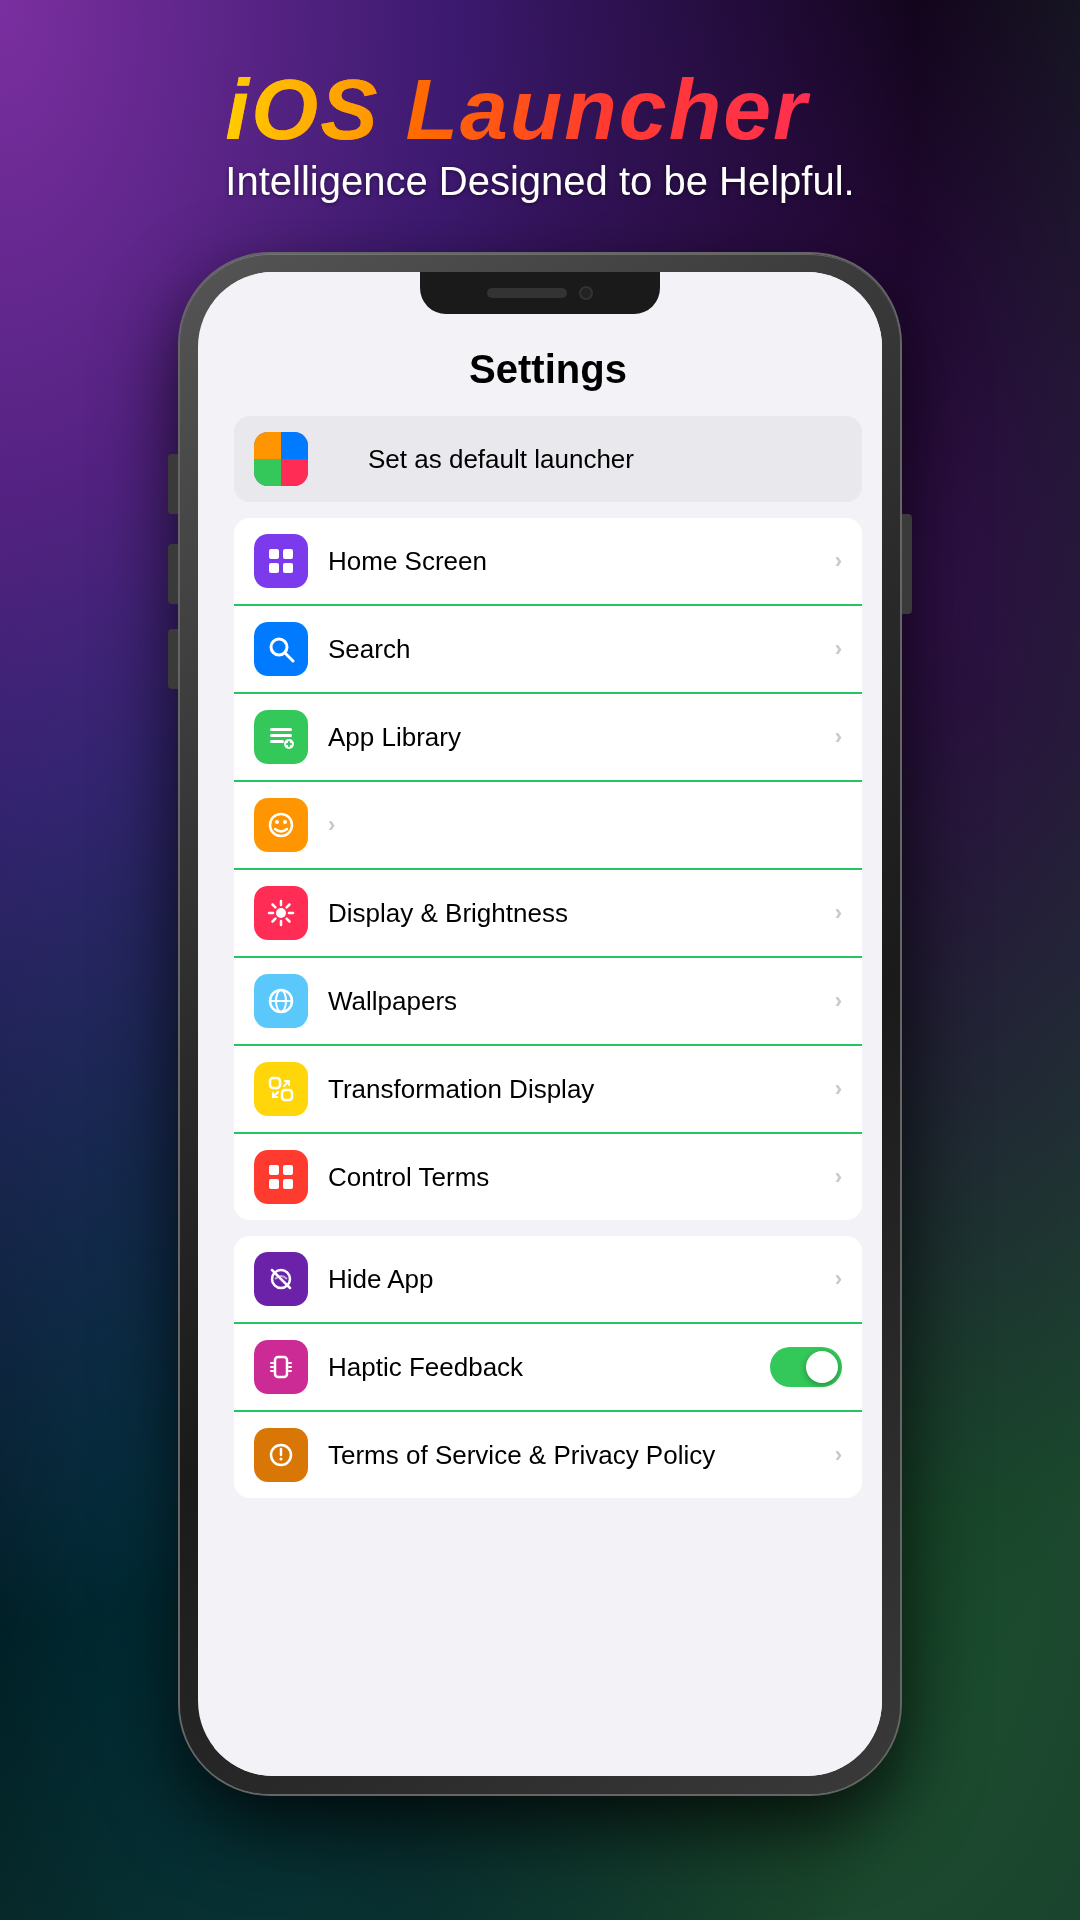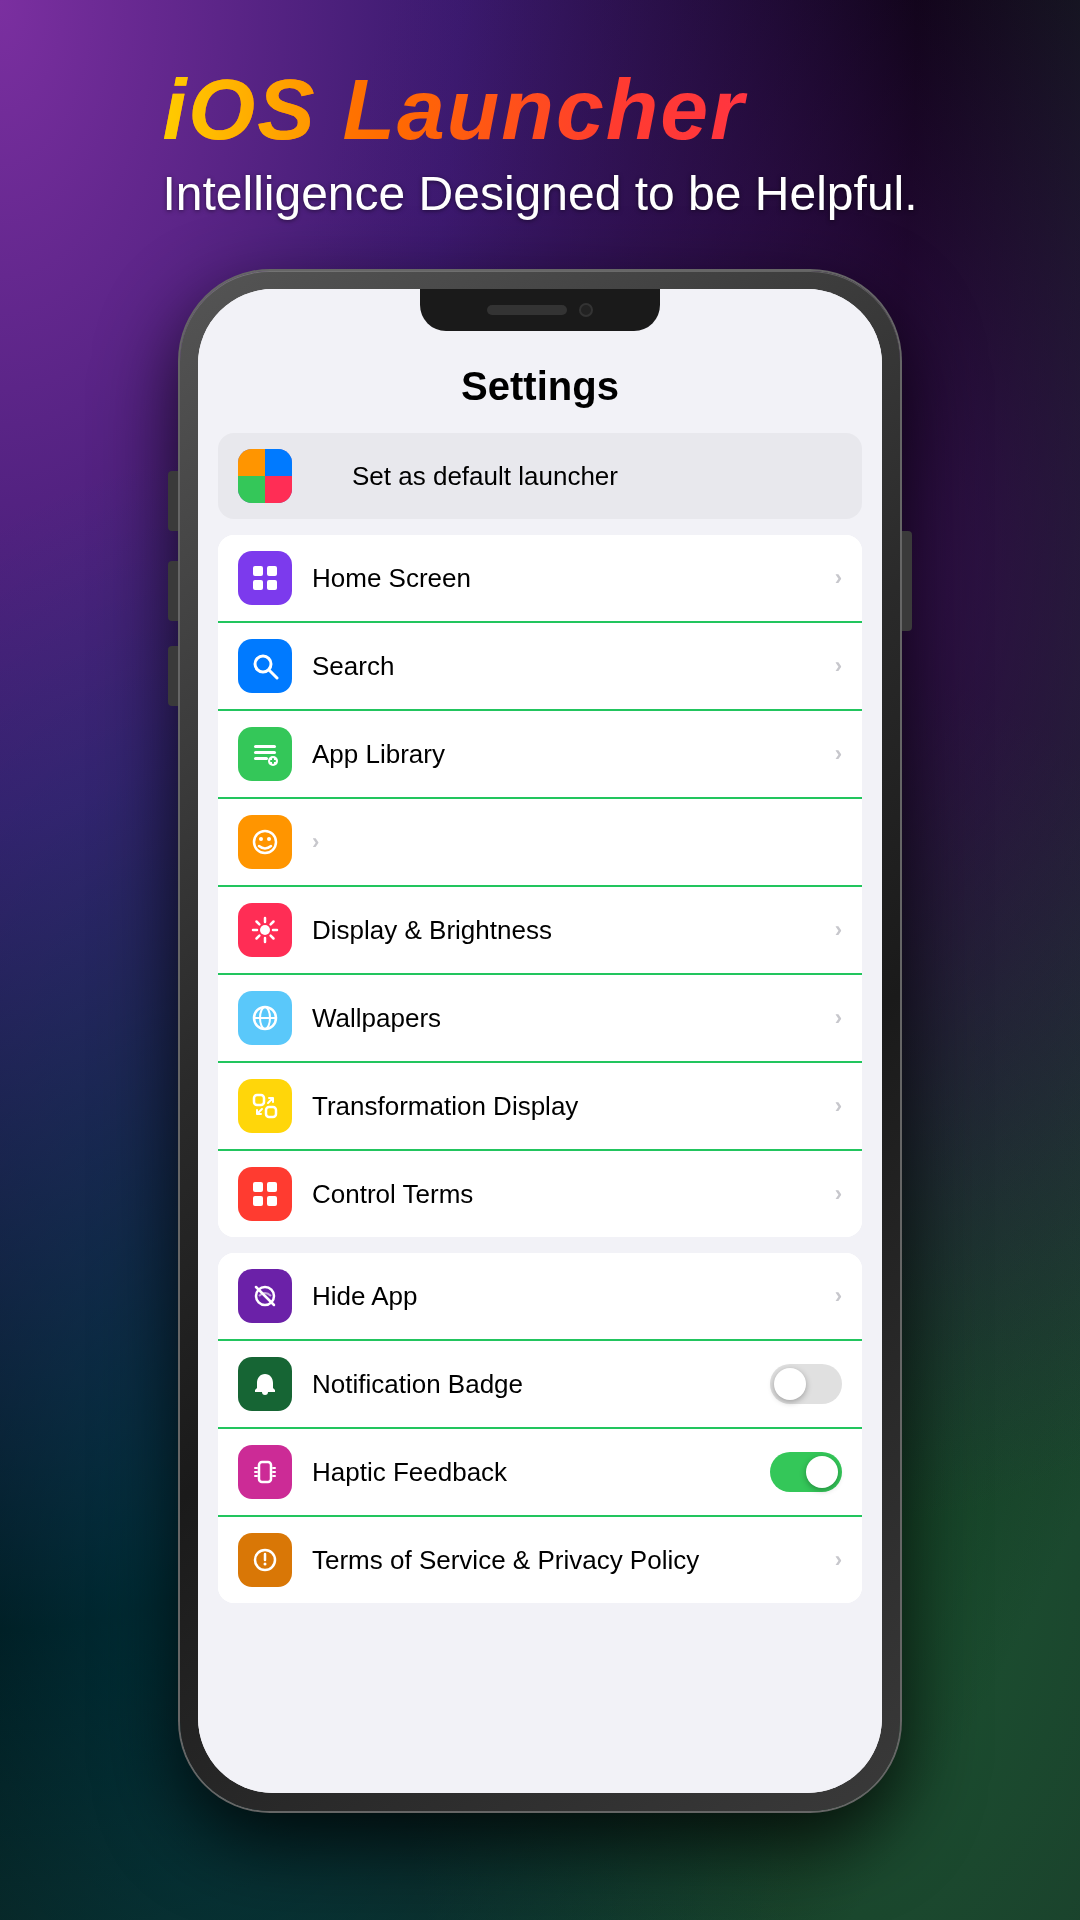--- a/index.html
+++ b/index.html
@@ -48,23 +48,23 @@
 
     .app-title span.ios {
       background: linear-gradient(90deg, #ffcc00 0%, #ff9500 100%);
       -webkit-background-clip: text;
       -webkit-text-fill-color: transparent;
       background-clip: text;
     }
 
     .subtitle {
       color: #ffffff;
-      font-size: 48px;
+      font-size: 40px;
       font-weight: 400;
-      margin-top: 7px;
+      margin-top: 0;
       text-shadow: 0 1px 4px rgba(0,0,0,0.5);
     }
 
     
     .phone-frame {
       margin-top: 50px;
       width: 720px;
       height: 1540px;
       position: relative;
       z-index: 10;
@@ -107,20 +107,21 @@
       border-radius: 0 4px 4px 0;
     }
 
     .phone-inner {
       width: 100%;
       height: 100%;
       background: #f2f2f7;
       border-radius: 75px;
       overflow: hidden;
       position: relative;
+      padding-left: 16px;
     }
 
     
     .notch {
       position: absolute;
       top: 0;
       left: 50%;
       transform: translateX(-50%);
       width: 240px;
       height: 42px;
@@ -448,30 +449,20 @@
               <svg width="28" height="28" viewBox="0 0 28 28" fill="none">
                 <circle cx="14" cy="14" r="9" stroke="white" stroke-width="2.5"></circle>
                 <line x1="5" y1="5" x2="23" y2="23" stroke="white" stroke-width="2.5" stroke-linecap="round"></line>
                 <path d="M8 14 Q14 8 20 14" stroke="white" stroke-width="2" fill="none" opacity="0.6"></path>
               </svg>
             </div>
             <span class="item-label">Hide App</span>
             <span class="chevron">›</span>
           </div>
 
-          <div class="settings-item">
-            <div class="item-icon icon-dark-green">
-              <svg width="28" height="28" viewBox="0 0 28 28" fill="none">
-                <path d="M14 4 C9 4 6 8 6 13 L6 18 L4 20 L4 22 L24 22 L24 20 L22 18 L22 13 C22 8 19 4 14 4Z" fill="white"></path>
-                <path d="M11 22 Q11 25 14 25 Q17 25 17 22" fill="white"></path>
-              </svg>
-            </div>
-            <span class="item-label">Notification Badge</span>
-            <div class="toggle off"></div>
-          </div>
 
           <div class="settings-item">
             <div class="item-icon icon-magenta">
               <svg width="28" height="28" viewBox="0 0 28 28" fill="none">
                 <rect x="8" y="4" width="12" height="20" rx="3" stroke="white" stroke-width="2.5"></rect>
                 <line x1="4" y1="10" x2="6" y2="10" stroke="white" stroke-width="2" stroke-linecap="round"></line>
                 <line x1="22" y1="10" x2="24" y2="10" stroke="white" stroke-width="2" stroke-linecap="round"></line>
                 <line x1="4" y1="14" x2="6" y2="14" stroke="white" stroke-width="2" stroke-linecap="round"></line>
                 <line x1="22" y1="14" x2="24" y2="14" stroke="white" stroke-width="2" stroke-linecap="round"></line>
                 <line x1="4" y1="18" x2="6" y2="18" stroke="white" stroke-width="2" stroke-linecap="round"></line>

